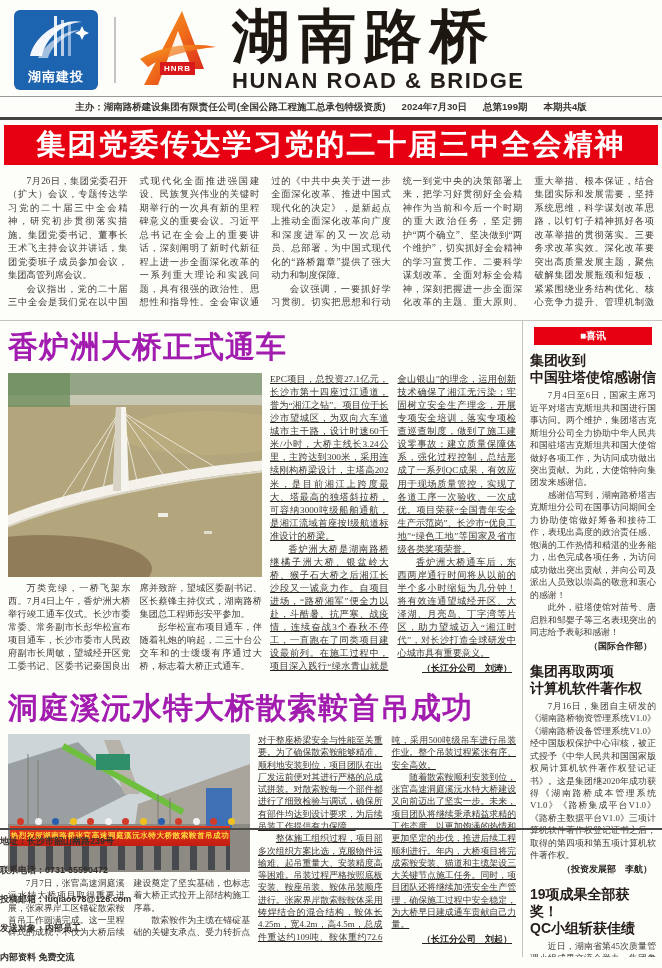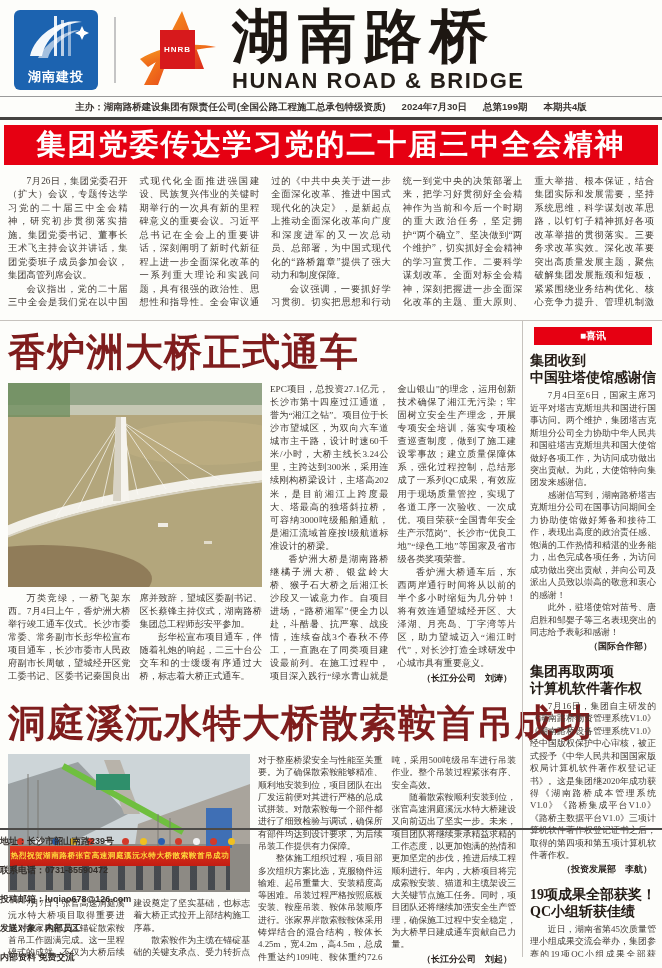--- a/index.html
+++ b/index.html
@@ -16,22 +16,22 @@
     position:relative; overflow:hidden; flex:0 0 auto;
   }
   .logo-jiantou svg { position:absolute; top:2px; left:2px; }
   .logo-jiantou .logo-cn {
     position:absolute; bottom:4px; width:100%; text-align:center;
     color:#fff; font-size:13px; font-weight:bold; letter-spacing:1px;
   }
   .masthead-divider { width:2px; height:66px; background:#c5c5c5; margin:0 16px; flex:0 0 auto; }
   .logo-a { position:relative; width:92px; height:86px; flex:0 0 auto; }
   .logo-a .hnrb-box {
-    position:absolute; left:28px; bottom:24px; background:#d7191c; color:#fff;
-    font-size:8px; font-weight:bold; padding:15px 4px; letter-spacing:1px;
+    position:absolute; left:28px; bottom:18px; background:#d7191c; color:#fff;
+    font-size:8px; font-weight:bold; padding:2px 4px; letter-spacing:1px;
   }
   .title-block { margin-left:8px; }
   .title-cn { font-size:58px; font-weight:900; letter-spacing:8px; color:#1d1712; line-height:1.05;
     font-family:"Liberation Sans", sans-serif; }
   .title-en { font-size:22px; font-weight:bold; letter-spacing:1.5px; color:#241e19; margin-top:1px; }
   
   .info-line {
     border-top:1px solid #9a9a9a; padding:4px 0 3px;
     display:flex; justify-content:center; gap:16px;
     font-size:9.5px; font-weight:bold; color:#3c3733;
@@ -47,25 +47,25 @@
   .body-text p {
     font-family:"Liberation Serif", serif; font-size:9.3px; line-height:1.45;
     text-align:justify; text-indent:2em; color:#403a35;
   }
   .byline { font-size:9px; font-weight:bold; text-align:right; color:#2c2622;
     font-family:"Liberation Serif", serif; margin-top:2px; padding-right:4px; }
   
   .lower { display:flex; padding:0 4px 0 8px; }
   .main-left { width:508px; flex:0 0 auto; }
   .sidebar { flex:1; border-left:1px solid #c6c2bd; margin-left:6px; padding:4px 2px 0 7px; height:636px; overflow:hidden; }
-  .story-headline { font-size:38px; font-weight:900; color:#7f1d1d; letter-spacing:1px;
+  .story-headline { font-size:30px; font-weight:900; color:#a21caf; letter-spacing:1px;
     margin:6px 0 5px; white-space:nowrap; }
   .story-flex { display:flex; gap:8px; }
   .s-left { flex:0 0 auto; }
-  .s-right { flex:1; overflow:hidden; }
+  .s-right { flex:1; overflow:hidden;text-decoration:underline; }
   .two-col { column-count:2; column-gap:9px; }
   .photo { position:relative; overflow:hidden; background:#b5a67b; }
   .photo-bridge { width:254px; height:204px; margin-bottom:5px; }
   .photo-site { width:242px; height:138px; margin-bottom:5px; }
   .under-photo { height:100px; overflow:hidden; }
   .s2-right { height:309px; }
   .s3-under { height:64px; overflow:hidden; }
   .s3-right { height:240px; }
   .s3 .body-text p { font-size:8.9px; line-height:1.38; }
   .s2 .body-text p { font-size:9.2px; line-height:1.42; }
@@ -75,21 +75,21 @@
   }
   .site-banner span { color:#ffd93c; font-size:7.6px; font-weight:bold; white-space:nowrap; letter-spacing:.5px; }
   .workers-heads { position:absolute; left:4px; right:10px; bottom:47px; display:flex; justify-content:space-around; }
   .workers-heads i { width:7px; height:7px; border-radius:50%; display:block; }
   .workers-legs { position:absolute; left:2px; right:20px; bottom:2px; height:24px;
     background:repeating-linear-gradient(90deg,#3a3f46 0 7px,transparent 7px 18px); opacity:.85; }
   
   .sb-label { background:#e60012; color:#fff; font-size:10px; font-weight:bold;
     text-align:center; padding:2px 0; margin:2px 4px 7px; }
   .sb-article { margin-bottom:10px; }
-  .sb-title { font-size:14px; font-weight:900; color:#241c16; line-height:1.22; margin-bottom:3px;font-family:Liberation Serif, serif; }
+  .sb-title { font-size:14px; font-weight:900; color:#241c16; line-height:1.22; margin-bottom:3px; }
   .sb-article .body-text p { font-size:8.9px; line-height:1.4; }
   .sb-article .byline { margin-top:1px; }
   
   .footer { position:absolute; left:0; right:0; bottom:4px; border-top:2px solid #4c4a48;
     padding-top:5px; display:flex; justify-content:center; gap:16px;
     font-size:9px; font-weight:bold; color:#332e2a;flex-direction:column; }
 </style>
 </head>
 <body>
 

